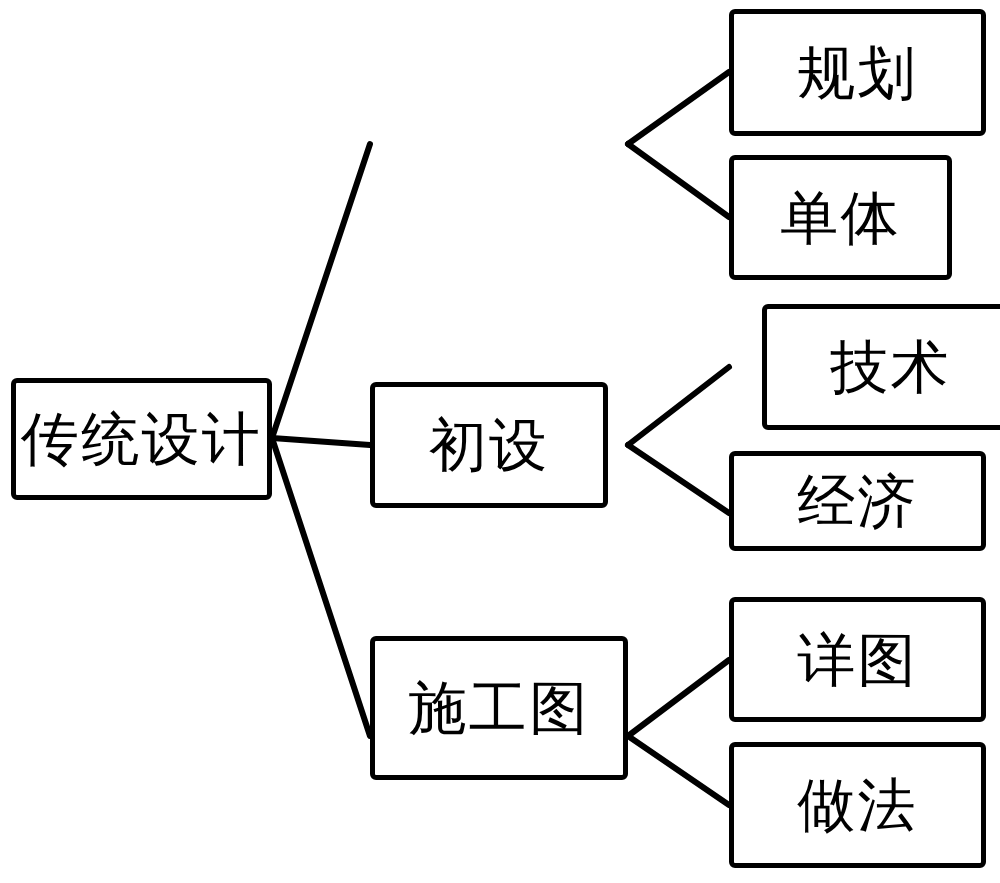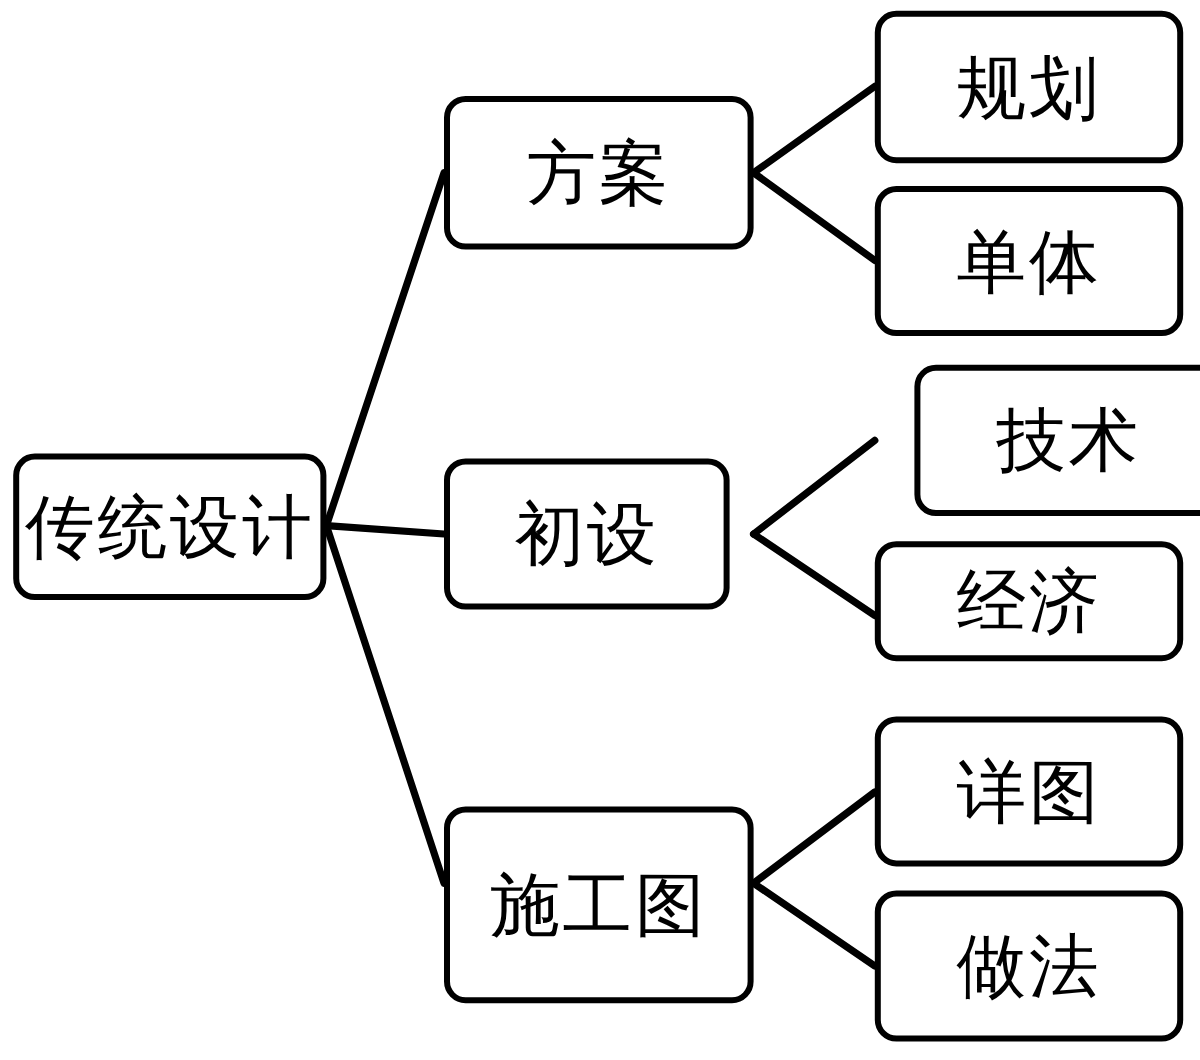--- a/index.html
+++ b/index.html
@@ -24,21 +24,21 @@
     top: 0;
     width: 1000px;
     height: 883px;
     pointer-events: none;
   }
   .node-box {
     position: absolute;
     box-sizing: border-box;
     background: #ffffff;
     border: 5px solid #000000;
-    border-radius: 18px;
+    border-radius: 6px;
     display: flex;
     align-items: center;
     justify-content: center;
     z-index: 2;
   }
   .node-label {
     font-family: "DejaVu Serif", "Liberation Serif", serif;
     color: #000000;
     line-height: 1;
     white-space: nowrap;
@@ -69,37 +69,34 @@
 
       <path d="M 628 736 L 729 660"></path>
       <path d="M 628 736 L 729 805"></path>
     </g>
   </svg>
 
   <div class="node-box lvl-root" style="left:11px; top:378px; width:261px; height:122px;">
     <span class="node-label">传统设计</span>
   </div>
 
-  <div class="node-box lvl-mid" style="left:370px; top:80px; width:258px; height:128px;">
-    <span class="node-label">方案</span>
-  </div>
 
   <div class="node-box lvl-mid" style="left:370px; top:382px; width:238px; height:126px;">
     <span class="node-label">初设</span>
   </div>
 
-  <div class="node-box lvl-mid" style="left:370px; top:672px; width:258px; height:164px;">
+  <div class="node-box lvl-mid" style="left:370px; top:636px; width:258px; height:144px;">
     <span class="node-label">施工图</span>
   </div>
 
   <div class="node-box lvl-leaf" style="left:729px; top:9px; width:257px; height:127px;">
     <span class="node-label">规划</span>
   </div>
 
-  <div class="node-box lvl-leaf" style="left:729px; top:155px; width:257px; height:125px;">
+  <div class="node-box lvl-leaf" style="left:729px; top:155px; width:223px; height:125px;">
     <span class="node-label">单体</span>
   </div>
 
   <div class="node-box lvl-leaf" style="left:729px; top:304px; width:257px; height:126px;margin-left:33px;">
     <span class="node-label">技术</span>
   </div>
 
   <div class="node-box lvl-leaf" style="left:729px; top:451px; width:257px; height:100px;">
     <span class="node-label">经济</span>
   </div>

